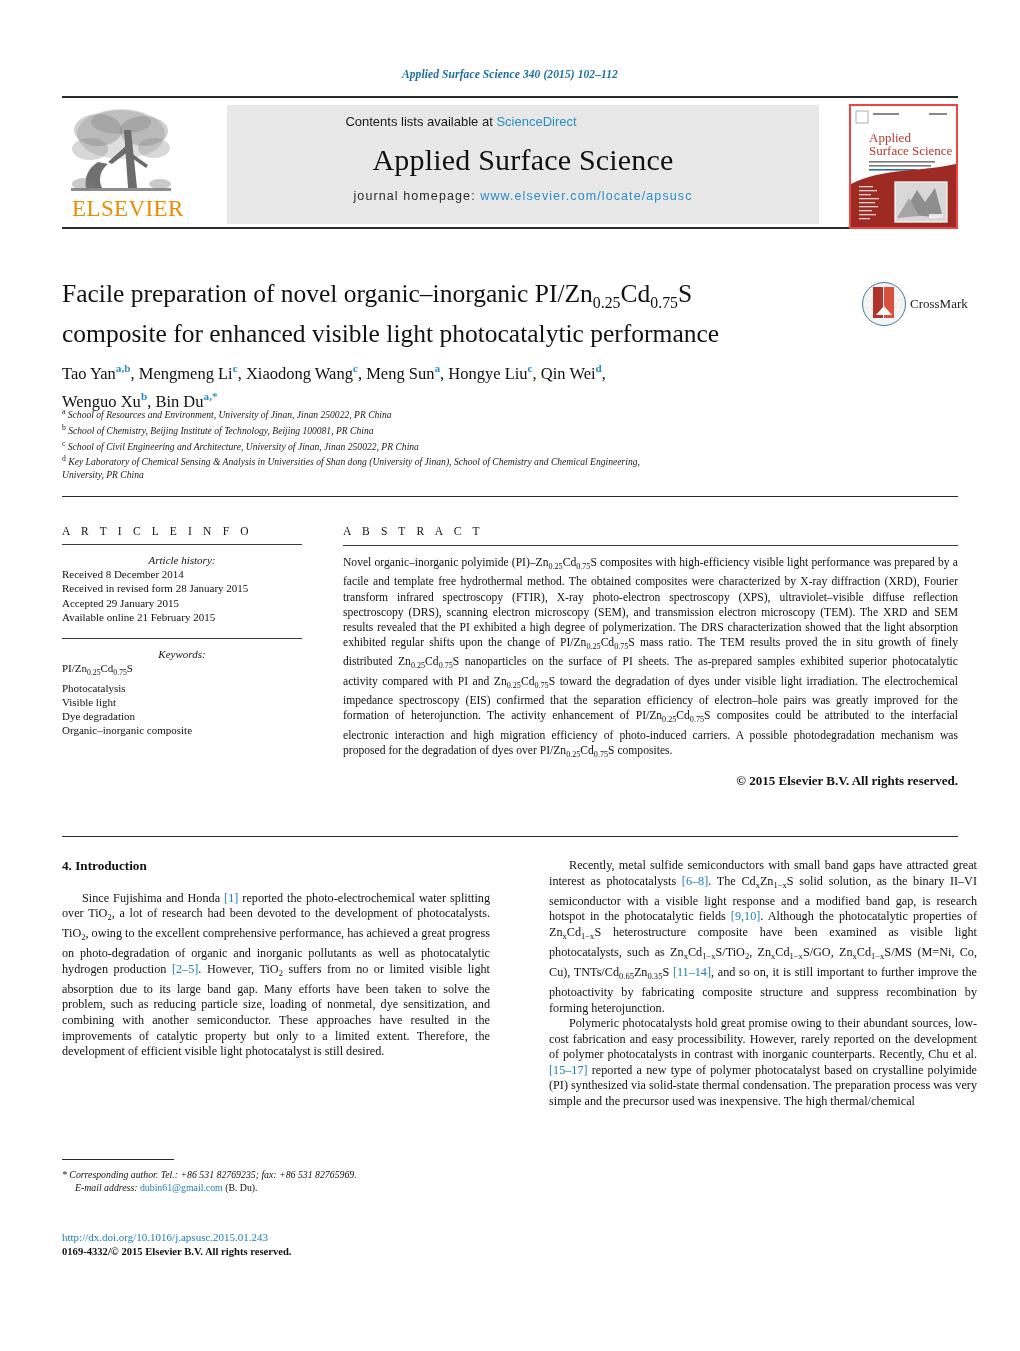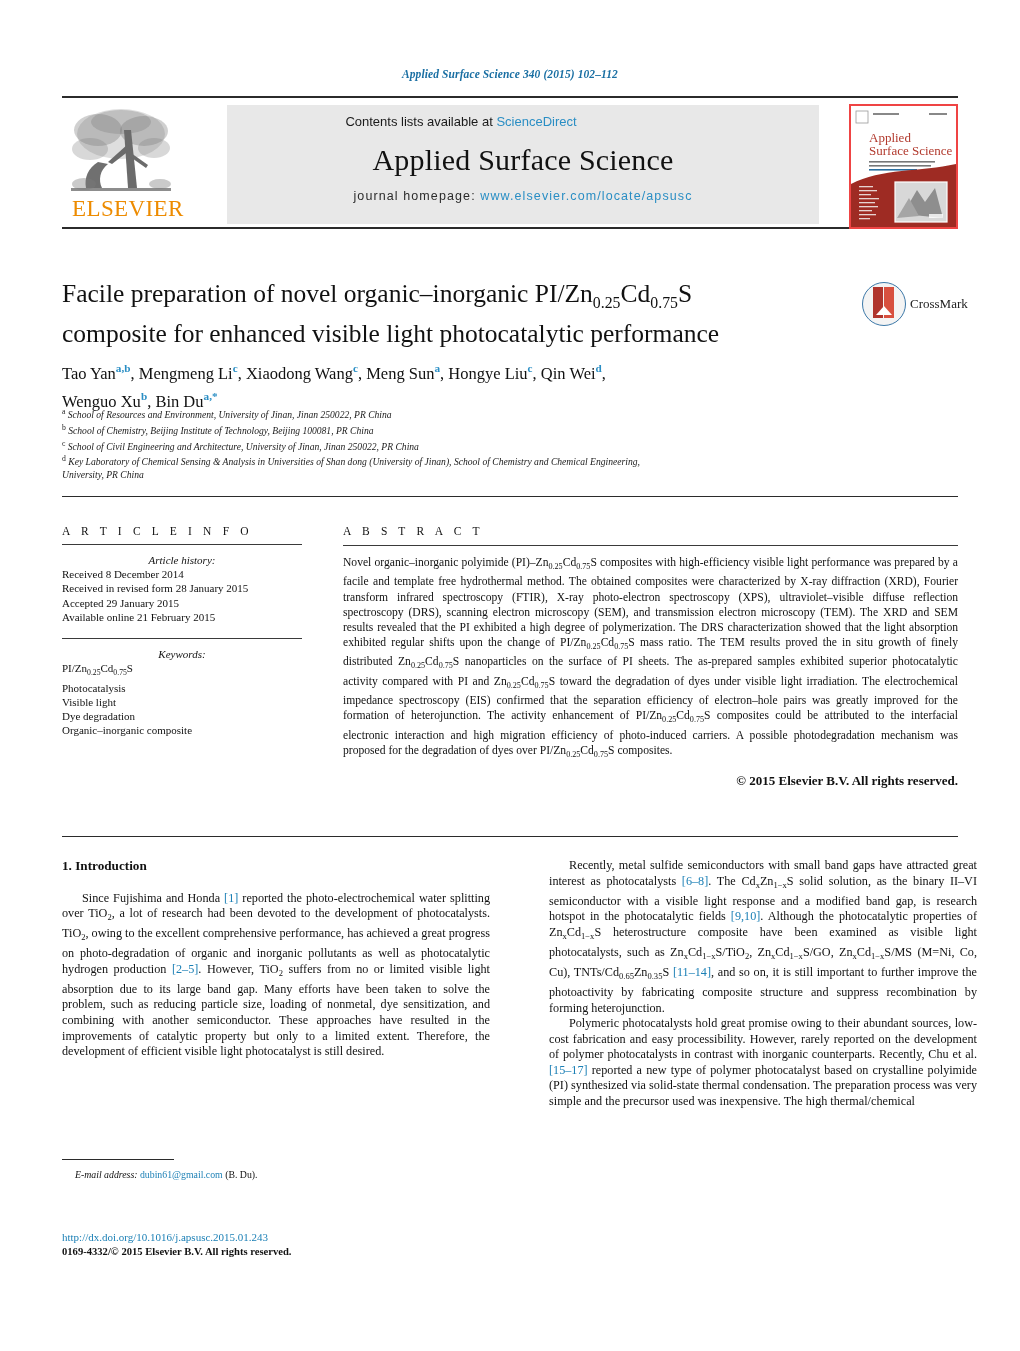--- a/index.html
+++ b/index.html
@@ -457,37 +457,38 @@
   <div class="abstract">
     <div class="sec-heading">A B S T R A C T</div>
     <div class="abs-rule"></div>
     <div class="abs-body">
       Novel organic–inorganic polyimide (PI)–Zn<sub>0.25</sub>Cd<sub>0.75</sub>S composites with high-efficiency visible light performance was prepared by a facile and template free hydrothermal method. The obtained composites were characterized by X-ray diffraction (XRD), Fourier transform infrared spectroscopy (FTIR), X-ray photo-electron spectroscopy (XPS), ultraviolet–visible diffuse reflection spectroscopy (DRS), scanning electron microscopy (SEM), and transmission electron microscopy (TEM). The XRD and SEM results revealed that the PI exhibited a high degree of polymerization. The DRS characterization showed that the light absorption exhibited regular shifts upon the change of PI/Zn<sub>0.25</sub>Cd<sub>0.75</sub>S mass ratio. The TEM results proved the in situ growth of finely distributed Zn<sub>0.25</sub>Cd<sub>0.75</sub>S nanoparticles on the surface of PI sheets. The as-prepared samples exhibited superior photocatalytic activity compared with PI and Zn<sub>0.25</sub>Cd<sub>0.75</sub>S toward the degradation of dyes under visible light irradiation. The electrochemical impedance spectroscopy (EIS) confirmed that the separation efficiency of electron–hole pairs was greatly improved for the formation of heterojunction. The activity enhancement of PI/Zn<sub>0.25</sub>Cd<sub>0.75</sub>S composites could be attributed to the interfacial electronic interaction and high migration efficiency of photo-induced carriers. A possible photodegradation mechanism was proposed for the degradation of dyes over PI/Zn<sub>0.25</sub>Cd<sub>0.75</sub>S composites.
     </div>
     <div class="abs-copy">© 2015 Elsevier B.V. All rights reserved.</div>
   </div>
 
   <div class="col col-left">
-    <div class="body-heading">1.  Introduction</div>
+    <div class="body-heading">4.  Introduction</div>
     <p class="para">
       Since Fujishima and Honda <span class="ref">[1]</span> reported the photo-electrochemical water splitting over TiO<sub>2</sub>, a lot of research had been devoted to the development of photocatalysts. TiO<sub>2</sub>, owing to the excellent comprehensive performance, has achieved a great progress on photo-degradation of organic and inorganic pollutants as well as photocatalytic hydrogen production <span class="ref">[2–5]</span>. However, TiO<sub>2</sub> suffers from no or limited visible light absorption due to its large band gap. Many efforts have been taken to solve the problem, such as reducing particle size, loading of nonmetal, dye sensitization, and combining with another semiconductor. These approaches have resulted in the improvements of catalytic property but only to a limited extent. Therefore, the development of efficient visible light photocatalyst is still desired.
     </p>
   </div>
 
   <div class="col col-right">
     <p class="para">
       Recently, metal sulfide semiconductors with small band gaps have attracted great interest as photocatalysts <span class="ref">[6–8]</span>. The Cd<sub>x</sub>Zn<sub>1−x</sub>S solid solution, as the binary II–VI semiconductor with a visible light response and a modified band gap, is research hotspot in the photocatalytic fields <span class="ref">[9,10]</span>. Although the photocatalytic properties of Zn<sub>x</sub>Cd<sub>1−x</sub>S heterostructure composite have been examined as visible light photocatalysts, such as Zn<sub>x</sub>Cd<sub>1−x</sub>S/TiO<sub>2</sub>, Zn<sub>x</sub>Cd<sub>1−x</sub>S/GO, Zn<sub>x</sub>Cd<sub>1−x</sub>S/MS (M=Ni, Co, Cu), TNTs/Cd<sub>0.65</sub>Zn<sub>0.35</sub>S <span class="ref">[11–14]</span>, and so on, it is still important to further improve the photoactivity by fabricating composite structure and suppress recombination by forming heterojunction.
     </p>
     <p class="para">
       Polymeric photocatalysts hold great promise owing to their abundant sources, low-cost fabrication and easy processibility. However, rarely reported on the development of polymer photocatalysts in contrast with inorganic counterparts. Recently, Chu et al. <span class="ref">[15–17]</span> reported a new type of polymer photocatalyst based on crystalline polyimide (PI) synthesized via solid-state thermal condensation. The preparation process was very simple and the precursor used was inexpensive. The high thermal/chemical
     </p>
   </div>
 
   <div class="foot-rule"></div>
   <div class="footnote">
+    <div class="fn-indent ital">* Corresponding author. Tel.: +86 531 82769235; fax: +86 531 82765969.</div>
     <div class="fn-sub">
       <span class="ital">E-mail address:</span>
       <span class="mail">dubin61@gmail.com</span>
       <span>(B. Du).</span>
     </div>
   </div>
 
   <div class="doi-block">
     <div class="doi-link">http://dx.doi.org/10.1016/j.apsusc.2015.01.243</div>
     <div class="issn">0169-4332/© 2015 Elsevier B.V. All rights reserved.</div>

